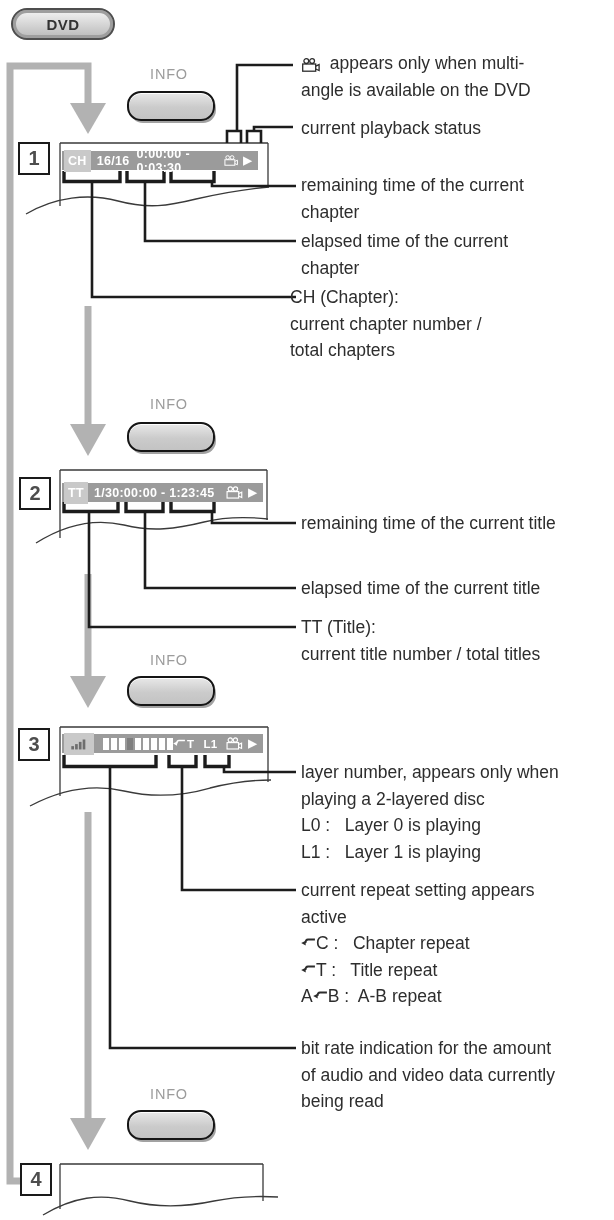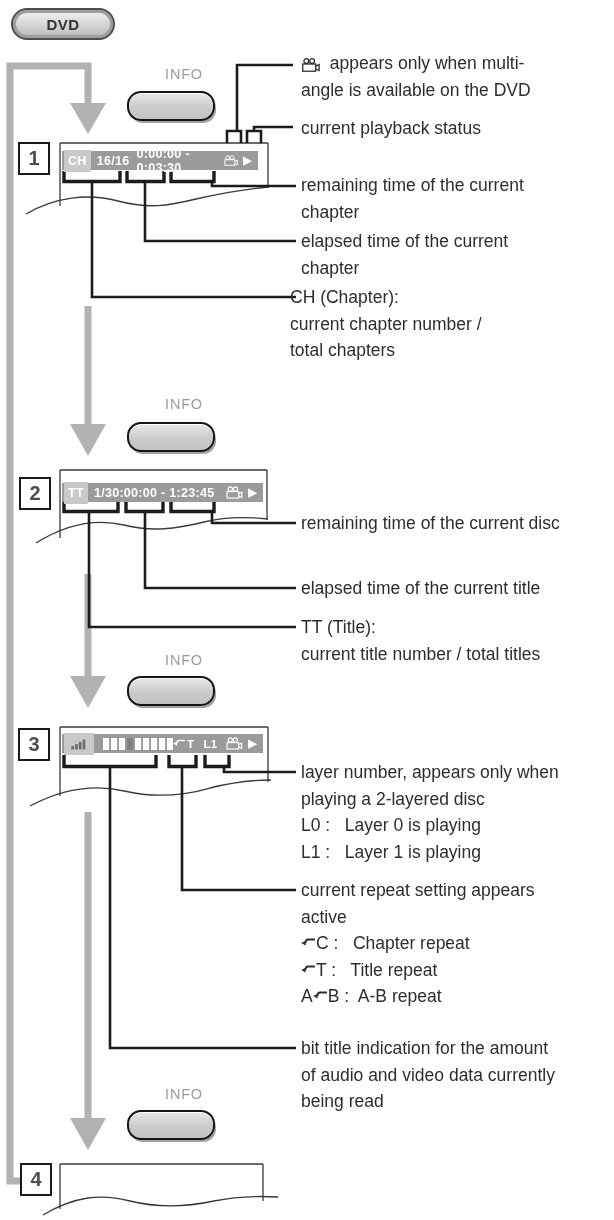--- a/index.html
+++ b/index.html
@@ -14,21 +14,21 @@
 
   .abs{position:absolute;z-index:2;}
 
   
   .dvd{left:11px;top:8px;width:100px;height:28px;border:2px solid #4e4e4e;border-radius:16px;
        background:linear-gradient(180deg,#f4f4f4,#b9b9b9);box-shadow:inset 0 0 0 3px #9e9e9e;
        display:flex;align-items:center;justify-content:center;
        font-weight:bold;font-size:15px;color:#333;letter-spacing:.5px;}
 
   
-  .info-label{left:142px;width:84px;text-align:center;color:#9c9c9c;font-size:14.5px;letter-spacing:.8px;}
+  .info-label{left:127px;width:84px;text-align:center;color:#9c9c9c;font-size:14.5px;letter-spacing:.8px;}
   .info-btn{left:127px;width:84px;height:26px;border:2.2px solid #151515;border-radius:14px;
             background:linear-gradient(180deg,#e8e8e8,#cbcbcb 55%,#c3c3c3);
             box-shadow:inset 0 1px 0 #fdfdfd,2px 3px 0 -1px rgba(70,70,70,.5);}
 
   
   .stepbox{width:28px;height:29px;background:#fff;border:2px solid #1a1a1a;
            display:flex;align-items:center;justify-content:center;
            font-weight:bold;font-size:20px;color:#4d4d4d;}
 
   
@@ -214,21 +214,21 @@
     <div>elapsed time of the current</div>
     <div>chapter</div>
   </div>
 
   <div class="abs co" style="left:290px;top:284px">
     <div>CH (Chapter):</div>
     <div>current chapter number /</div>
     <div>total chapters</div>
   </div>
 
-  <div class="abs co" style="left:301px;top:510px">remaining time of the current disc</div>
+  <div class="abs co" style="left:301px;top:510px">remaining time of the current title</div>
 
   <div class="abs co" style="left:301px;top:575px">elapsed time of the current title</div>
 
   <div class="abs co" style="left:301px;top:614px">
     <div>TT (Title):</div>
     <div>current title number / total titles</div>
   </div>
 
   <div class="abs co" style="left:301px;top:759px">
     <div>layer number, appears only when</div>
@@ -258,18 +258,18 @@
       <span>A</span>
       <svg width="15" height="12" viewBox="0 0 14 11">
         <path d="M13 2.2 H6.5 Q4.2 2.2 4.2 5.4" fill="none" stroke="#2d2d2d" stroke-width="1.7"></path>
         <polygon points="0.2,5.6 4.4,3.3 4.4,7.9" fill="#2d2d2d"></polygon>
       </svg>
       <span>B :  A-B repeat</span>
     </div>
   </div>
 
   <div class="abs co" style="left:301px;top:1035px">
-    <div>bit title indication for the amount</div>
+    <div>bit rate indication for the amount</div>
     <div>of audio and video data currently</div>
     <div>being read</div>
   </div>
 
 </div>
 
 </body></html>

